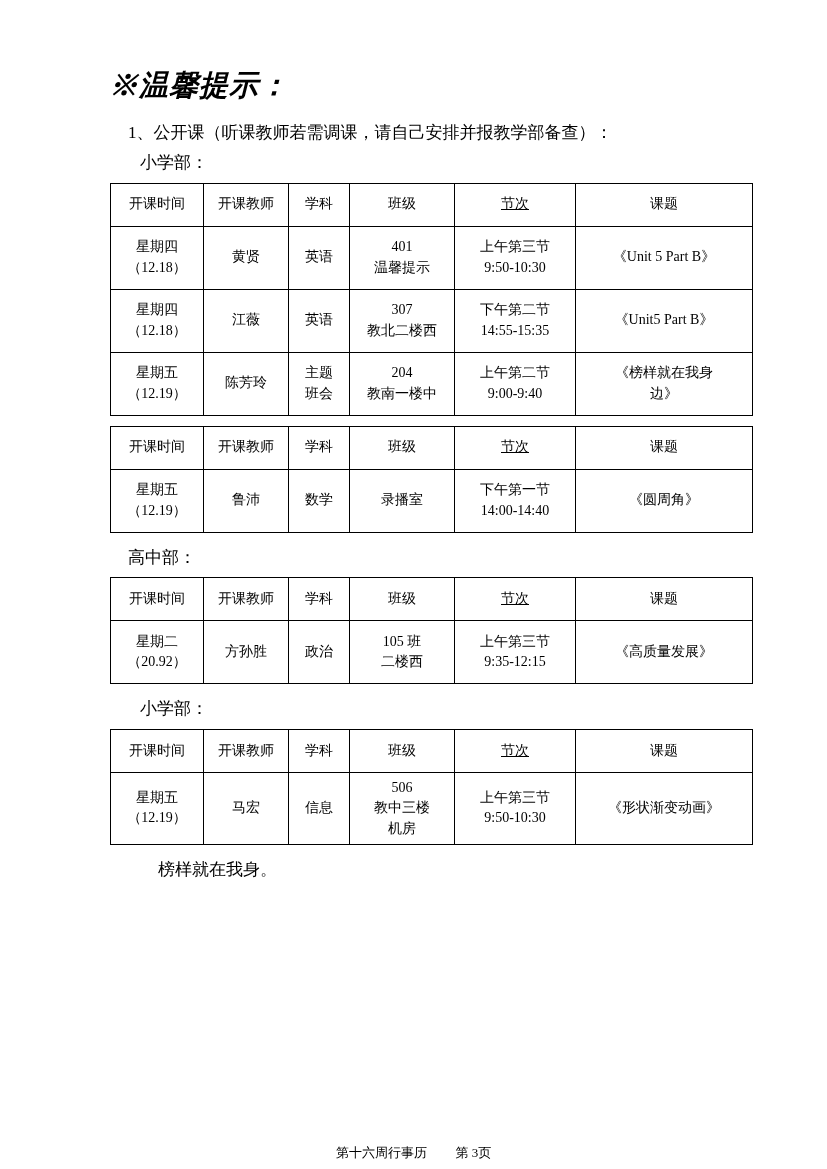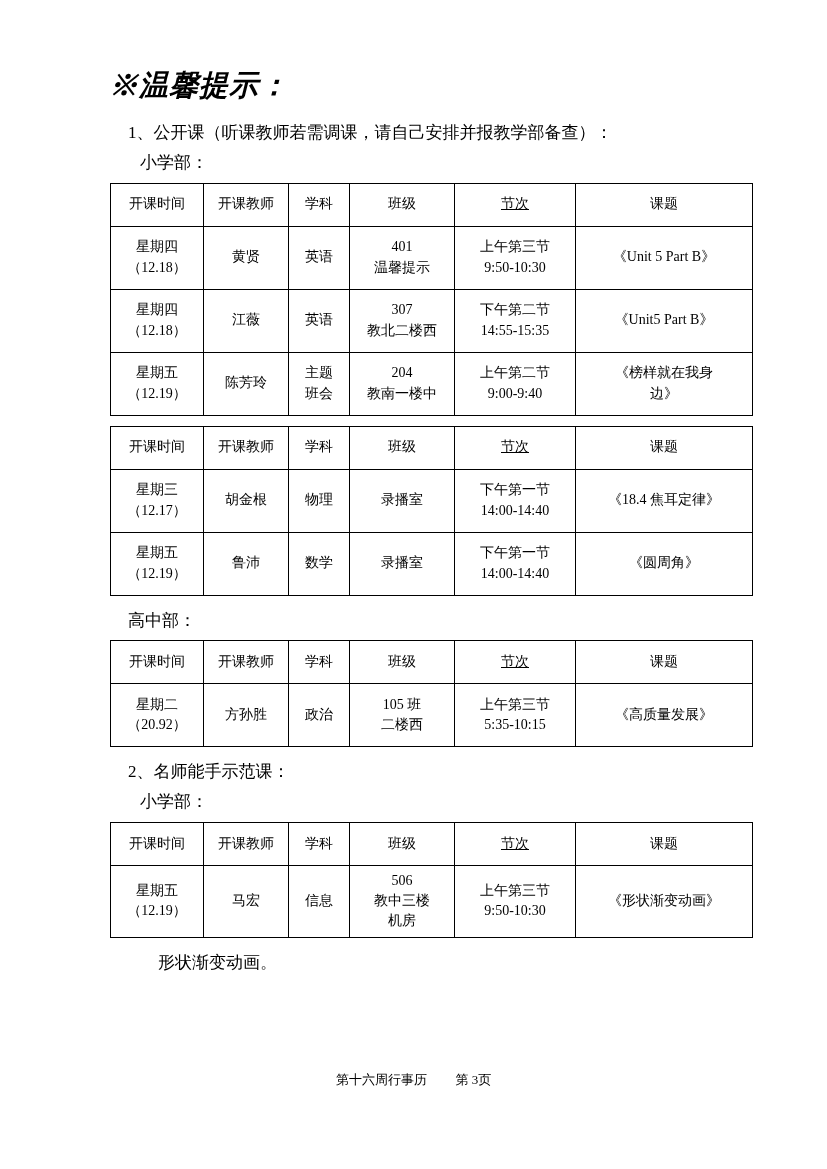--- a/index.html
+++ b/index.html
@@ -75,21 +75,21 @@
   .c1 { width: 80px; }
   .c2 { width: 56px; }
   .c3 { width: 100px; margin-top: 7px; }
   .c4 { width: 116px; text-decoration: underline; }
   .c5 { width: 172px; font-family: Liberation Serif, serif; }
   .twoline span { display: block; }
   .footer {
     position: absolute;
     left: 0;
     right: 0;
-    top: 1071px;
+    top: 1144px;
     text-align: center;
     font-size: 13px;
   }
   .footer span { margin: 0 2px; }
 </style>
 </head>
 <body>
 
 <div class="page">
   <div class="content">
@@ -179,34 +179,20 @@
           <td class="c1">开课教师</td>
           <td class="c2">学科</td>
           <td class="c3">班级</td>
           <td class="c4">节次</td>
           <td class="c5">课题</td>
         </tr>
       </thead>
       <tbody>
         <tr>
           <td class="twoline">
-            <span>星期三</span>
-            <span>（12.17）</span>
-          </td>
-          <td>胡金根</td>
-          <td>物理</td>
-          <td>录播室</td>
-          <td class="twoline">
-            <span>下午第一节</span>
-            <span>14:00-14:40</span>
-          </td>
-          <td>《18.4 焦耳定律》</td>
-        </tr>
-        <tr>
-          <td class="twoline">
             <span>星期五</span>
             <span>（12.19）</span>
           </td>
           <td>鲁沛</td>
           <td>数学</td>
           <td>录播室</td>
           <td class="twoline">
             <span>下午第一节</span>
             <span>14:00-14:40</span>
           </td>
@@ -235,28 +221,27 @@
             <span>（20.92）</span>
           </td>
           <td>方孙胜</td>
           <td>政治</td>
           <td class="twoline">
             <span>105 班</span>
             <span>二楼西</span>
           </td>
           <td class="twoline">
             <span>上午第三节</span>
-            <span>5:35-10:15</span>
+            <span>9:35-12:15</span>
           </td>
           <td>《高质量发展》</td>
         </tr>
       </tbody>
     </table>
 
-    <p class="para">2、名师能手示范课：</p>
     <p class="para sub">小学部：</p>
 
     <table class="sched">
       <thead>
         <tr>
           <td class="c0">开课时间</td>
           <td class="c1">开课教师</td>
           <td class="c2">学科</td>
           <td class="c3">班级</td>
           <td class="c4">节次</td>
@@ -278,21 +263,21 @@
           </td>
           <td class="twoline">
             <span>上午第三节</span>
             <span>9:50-10:30</span>
           </td>
           <td>《形状渐变动画》</td>
         </tr>
       </tbody>
     </table>
 
-    <p class="para hang2">形状渐变动画。</p>
+    <p class="para hang2">榜样就在我身。</p>
 
   </div>
 
   <div class="footer">
     <span>第十六周行事历</span>
     <span style="display:inline-block;width:14px"></span>
     <span>第 3页</span>
   </div>
 </div>
 

